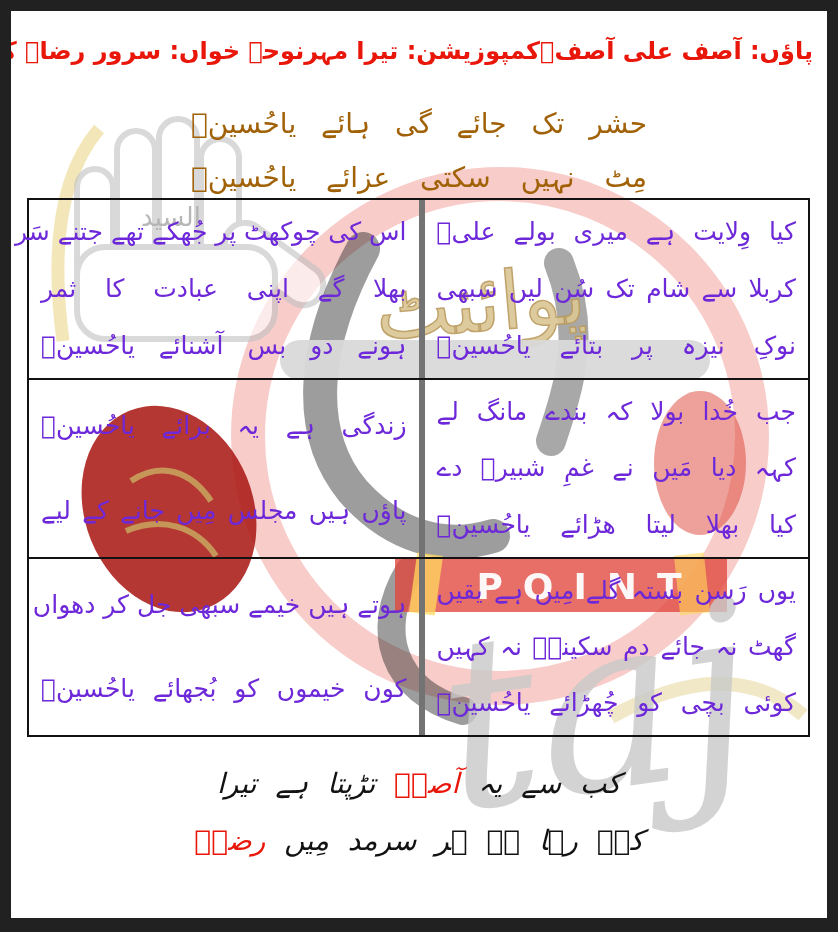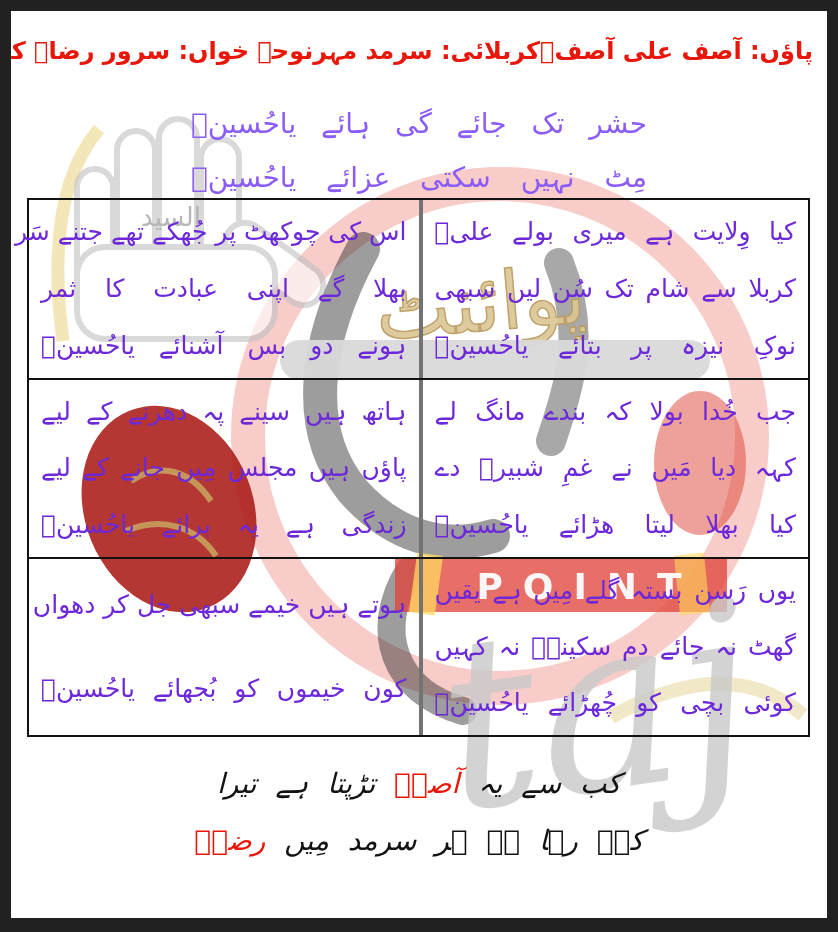--- a/index.html
+++ b/index.html
@@ -15,37 +15,37 @@
   .layer{position:absolute;z-index:2;}
   
   .credits{
     top:26px;left:24px;right:14px;display:flex;direction:rtl;
     justify-content:space-between;align-items:baseline;
     color:#e9160a;font-size:24px;font-weight:bold;white-space:nowrap;
   }
   
   .titles{top:86px;left:0;right:0;}
   .title-line{
-    width:456px;margin:0 auto;direction:rtl;color:#8b5cf6;
+    width:456px;margin:0 auto;direction:rtl;color:#a16207;
     font-size:28px;line-height:54px;height:54px;
     text-align:justify;text-align-last:justify;white-space:nowrap;
   }
   
   .verse-table{
     top:187px;left:16px;width:783px;height:539px;box-sizing:border-box;
     border:2px solid #121212;direction:rtl;
     display:grid;grid-template-rows:1fr 1fr 1fr;background:transparent;
   }
   .vrow{display:grid;grid-template-columns:1fr 1fr;}
   .vrow + .vrow{border-top:2px solid #121212;}
   .vcell{
     display:flex;flex-direction:column;justify-content:space-around;
     padding:4px 12px;box-sizing:border-box;min-width:0;
   }
-  .vcell.right{border-left:4px solid #737373;}
+  .vcell.right{border-left:6px solid #737373;}
   .verse-line{
     direction:rtl;color:#6d28d9;font-size:25px;line-height:1.2;
     text-align:justify;text-align-last:justify;white-space:nowrap;
   }
   
   .footer{top:744px;left:0;right:0;text-align:center;font-style:italic;}
   .footer-line{
     direction:rtl;color:#121212;font-size:28px;line-height:57px;height:57px;
     word-spacing:10px;white-space:nowrap;
   }
@@ -92,21 +92,21 @@
       <rect x="402" y="543" width="26" height="60" transform="rotate(8 415 573)" fill="#ffd95e" opacity="0.75"></rect>
       <rect x="666" y="543" width="30" height="60" transform="rotate(-6 681 573)" fill="#ffd95e" opacity="0.6"></rect>
       <text x="578" y="588" font-size="36" font-weight="bold" fill="#ffffff" opacity="0.95" text-anchor="middle" letter-spacing="20" font-family="DejaVu Sans, sans-serif">POINT</text>
 
       <path d="M600 706 C 680 662, 742 662, 792 704" fill="none" stroke="#efe5c2" stroke-width="14" opacity="0.9"></path>
       <text x="430" y="782" font-size="238" font-style="italic" font-family="DejaVu Serif, serif" fill="#c9c9c9" opacity="0.8" transform="rotate(-8 560 700)">taj</text>
     </svg>
 
     <div class="layer credits">
       <span>پاؤں: آصف علی آصفؔ</span>
-      <span>کربلائی: سرمد مہر</span>
+      <span>کمپوزیشن: تیرا مہر</span>
       <span>نوحہ خواں: سرور رضاؔ کربلائی</span>
     </div>
 
     <div class="layer titles">
       <div class="title-line">حشر تک جائے گی ہائے یاحُسینؑ</div>
       <div class="title-line">مِٹ نہیں سکتی عزائے یاحُسینؑ</div>
     </div>
 
     <div class="layer verse-table">
       <div class="vrow">
@@ -121,23 +121,22 @@
           <div class="verse-line">ہونے دو بس آشنائے یاحُسینؑ</div>
         </div>
       </div>
       <div class="vrow">
         <div class="vcell right">
           <div class="verse-line">جب خُدا بولا کہ بندے مانگ لے</div>
           <div class="verse-line">کہہ دیا مَیں نے غمِ شبیرؑ دے</div>
           <div class="verse-line">کیا بھلا لیتا ھڑائے یاحُسینؑ</div>
         </div>
         <div class="vcell left">
-          <div class="verse-line">ہاتھ ہیں سینے پہ دھرنے کے لیے</div>
+          <div class="verse-line">زندگی ہے یہ برائے یاحُسینؑ</div>
           <div class="verse-line">پاؤں ہیں مجلس مِیں جانے کے لیے</div>
-          <div class="verse-line">زندگی ہے یہ برائے یاحُسینؑ</div>
         </div>
       </div>
       <div class="vrow">
         <div class="vcell right">
           <div class="verse-line">یوں رَسن بستہ گلے مِیں ہے یقیں</div>
           <div class="verse-line">گھٹ نہ جائے دم سکینہؑ نہ کہیں</div>
           <div class="verse-line">کوئی بچی کو چُھڑائے یاحُسینؑ</div>
         </div>
         <div class="vcell left">
           <div class="verse-line">ہوتے ہیں خیمے سبھی جل کر دھواں</div>

